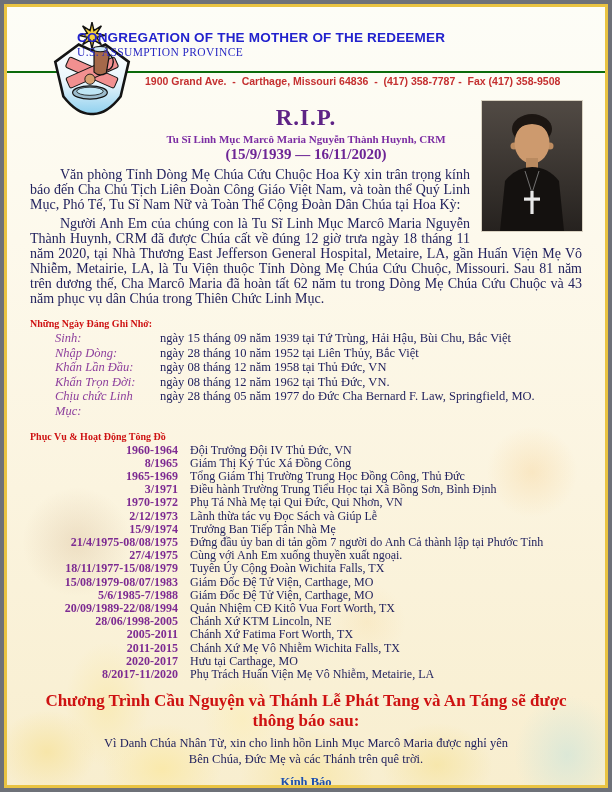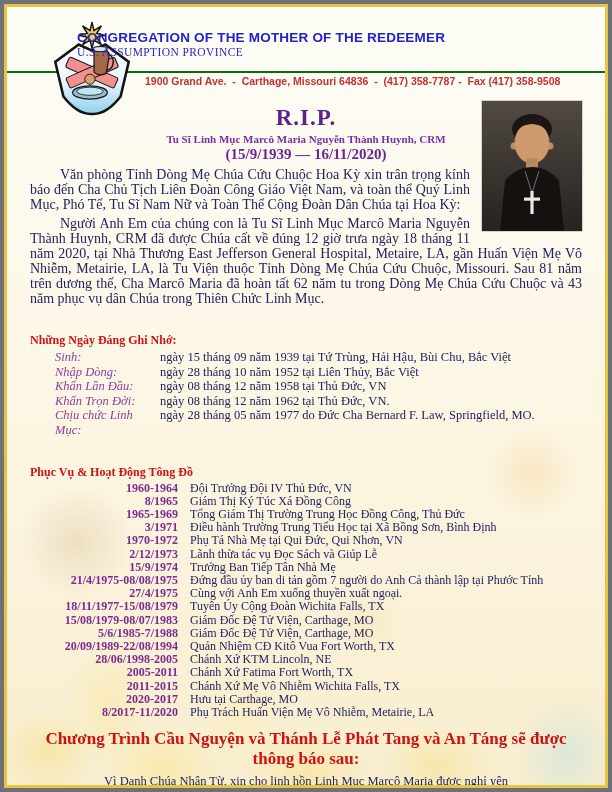--- a/index.html
+++ b/index.html
@@ -36,21 +36,21 @@
 
   .body-content { position:relative; z-index:2; padding:0 23px; }
   .title-block { text-align:center; margin-top:18px; }
   .rip   { font-size:23px; font-weight:bold; color:#5e2386; letter-spacing:1px; }
   .deceased-name { font-size:11px; font-weight:bold; color:#7b2da3; margin-top:2px; }
   .life-dates    { font-size:15px;  font-weight:bold; color:#6d2596; margin-top:1px; }
 
   .photo { float:right; width:100px; height:130px; margin:-62px 0 6px 12px; box-shadow:0 0 0 1px #d9d2c2; }
 
   .para { font-size:14px; line-height:15px; color:#23235f; text-align:justify; text-indent:30px; margin-top:4px; }
-  .red-heading { font-size:12px; font-weight:bold; color:#ce1212; margin:27px 0 2px 0; }
+  .red-heading { font-size:10px; font-weight:bold; color:#ce1212; margin:12px 0 2px 0; }
 
   .date-row { display:flex; font-size:12.5px; line-height:14.6px; padding-left:25px; }
   .date-label { flex:none; width:105px; font-style:italic; color:#8d3f9d; }
   .date-value { color:#23235f; }
 
   .service-table { margin-top:2px; }
   .service-row { display:flex; font-size:12px; line-height:13.2px; }
   .service-date { flex:none; width:148px; text-align:right; font-weight:bold; color:#7d2b92; }
   .service-desc { margin-left:12px; color:#23235f; }
 

